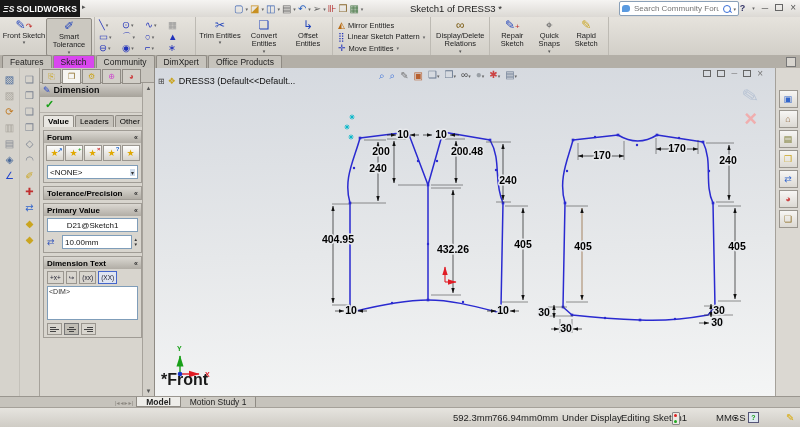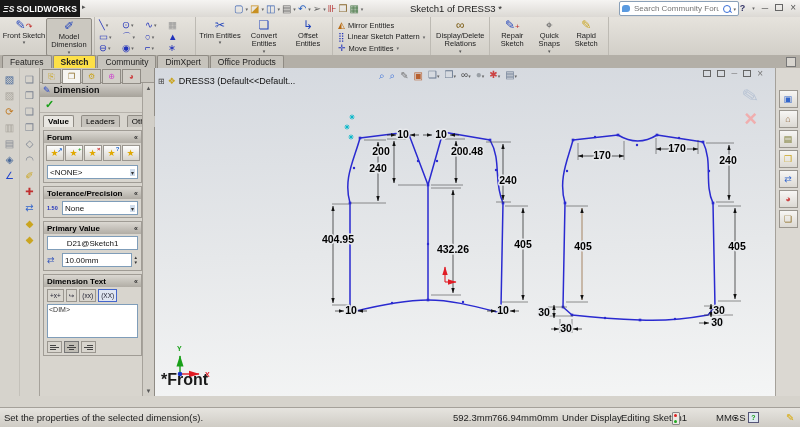--- a/index.html
+++ b/index.html
@@ -31,36 +31,36 @@
   .erow{display:flex;align-items:center}
   .ecell{width:23px;font-size:9.5px;color:#2233bb;display:flex;align-items:center;gap:1px;line-height:10px}
   .gray{color:#999}
   .mgroup{display:flex;flex-direction:column;justify-content:space-between;padding:2px 3px;height:33px;font-size:7.5px;color:#222}
   .mrow{display:flex;align-items:center;gap:3px;white-space:nowrap}
   .mi{color:#2233bb;font-size:9px}
   .mi.warn{color:#b86a10}
   
   .cmdtabs{position:absolute;left:0;top:55px;width:800px;height:13px;background:#b3afa7;display:flex;align-items:flex-end;padding-left:2px;gap:1px;box-sizing:border-box}
   .ctab{font-size:8.5px;padding:1px 7px;background:#c6c3bc;border:1px solid #8f8b84;border-bottom:none;border-radius:2px 2px 0 0;color:#222;line-height:10px}
-  .ctab.active{background:#fde047;font-weight:bold}
+  .ctab.active{background:#d946ef;font-weight:normal}
   .tpcollapse{position:absolute;right:4px;top:2px;width:8px;height:8px;border:1px solid #777;background:#d8d5cf}
   
   .lstrip{position:absolute;top:68px;width:20px;height:328px;background:#d6d3cc;display:flex;flex-direction:column;align-items:center;gap:5px;padding-top:6px;box-sizing:border-box;font-size:10px}
   .ls1{left:0;border-right:1px solid #c4c1ba}
   .ls2{left:20px;border-right:1px solid #a6a29b}
   .lico{line-height:11px}
   
   .pm{position:absolute;left:40px;top:68px;width:115px;height:328px;background:#d8d5ce;border-right:1px solid #8f8b84;box-sizing:border-box;font-size:9px}
   .pmtabs{height:15px;display:flex;gap:1px;padding:1px 2px 0;background:#c9c6bf;border-bottom:1px solid #9a968f;box-sizing:border-box}
   .pmtab{width:17px;height:13px;background:#d2cfc8;border:1px solid #908c85;display:flex;align-items:center;justify-content:center;font-size:8px}
   .pmtab.active{background:#f6f5f2}
   .pmhdr{height:14px;background:linear-gradient(#d2cfc9,#a7a39b);display:flex;align-items:center;gap:3px;padding:0 3px;font-weight:bold;color:#111;font-size:9px}
   .pmhdr .q{margin-left:auto;font-weight:normal;color:#333}
   .pmok{height:15px;display:flex;align-items:center;padding:0 5px;border-bottom:1px solid #b7b3ac;color:#18a018;font-weight:bold;font-size:11px}
-  .vtabs{display:flex;padding:2px 3px 0;gap:7px}
+  .vtabs{display:flex;padding:2px 3px 0;gap:1px}
   .vtab{font-size:8px;padding:1px 4px;background:#c6c3bc;border:1px solid #908c85;border-bottom:none;border-radius:2px 2px 0 0;line-height:9px}
   .vtab.active{background:#e9e7e2;font-weight:bold}
   .grp{margin:3px 3px 0;border:1px solid #a09c95;background:#d8d5ce;width:97px}
   .ghdr{height:12px;background:linear-gradient(#dbd8d2,#b1ada5);display:flex;align-items:center;padding:0 3px;font-weight:bold;font-size:8px}
   .ghdr .chev{margin-left:auto;font-size:7px;color:#333}
   .stars{display:flex;gap:1px;justify-content:center;padding:2px 1px}
   .star{width:16px;height:14px;border:1px solid #9a968f;background:linear-gradient(#fdfdfc,#d8d5ce);display:flex;align-items:center;justify-content:center;font-size:9px;color:#e0a800;position:relative}
   .star i{position:absolute;right:0;top:0;font-style:normal;font-size:6px;font-weight:bold}
   .sel{margin:2px 3px 3px;height:12px;background:#fff;border:1px solid #7f9db9;display:flex;align-items:center;font-size:8px;padding:0 2px;color:#111}
   .sel .da{margin-left:auto;font-size:6px;color:#333;background:#cfdceb;padding:0 1px}
@@ -157,21 +157,21 @@
 
   <div class="ribbon">
     <div class="rgroup">
       <div class="bigbtn">
         <span class="bicon">✎<span style="color:#c03030;font-size:8px">↷</span></span>
         <span>Front Sketch</span>
         <span class="bdrop">▾</span>
       </div>
       <div class="bigbtn pressed">
         <span class="bicon">✐</span>
-        <span>Model Dimension</span>
+        <span>Smart Tolerance</span>
         <span class="bdrop">▾</span>
       </div>
     </div>
     <div class="rgroup">
       <div class="egrid">
         <div class="erow">
           <span class="ecell">╲<span class="dv">▾</span></span>
           <span class="ecell">⊙<span class="dv">▾</span></span>
           <span class="ecell">∿<span class="dv">▾</span></span>
           <span class="ecell gray">▦</span>
@@ -318,27 +318,20 @@
         <span>&lt;NONE&gt;</span>
         <span class="da">▾</span>
       </div>
     </div>
 
     <div class="grp">
       <div class="ghdr">
           <span>Tolerance/Precision</span>
           <span class="chev">«</span>
         </div>
-      <div class="trow">
-        <span class="ti">1.50</span>
-        <div class="sel">
-          <span>None</span>
-          <span class="da">▾</span>
-        </div>
-      </div>
     </div>
 
     <div class="grp">
       <div class="ghdr">
           <span>Primary Value</span>
           <span class="chev">«</span>
         </div>
       <div class="fld">D21@Sketch1</div>
       <div class="sprow">
         <span class="ti2">⇄</span>
@@ -571,23 +564,32 @@
     <div style="height:20px"></div>
     <span class="tpi" style="color:#3366cc">▣</span>
     <span class="tpi" style="color:#8a5a2a">⌂</span>
     <span class="tpi" style="color:#7a7a30">▤</span>
     <span class="tpi" style="color:#caa520">❒</span>
     <span class="tpi" style="color:#3366cc">⇄</span>
     <span class="tpi" style="color:#cc4444">◕</span>
     <span class="tpi" style="color:#8a6a20">❏</span>
   </div>
 
+  <div class="mtabs">
+    <div class="mnav">
+      <span>|◂</span>
+      <span>◂</span>
+      <span>▸</span>
+      <span>▸|</span>
+    </div>
+    <span class="mtab active">Model</span>
+    <span class="mtab">Motion Study 1</span>
+  </div>
 
   <div class="sbar">
-    <span style="left:4px">Set the properties of the selected dimension(s).</span>
     <span style="left:453px">592.3mm</span>
     <span style="left:492px">766.94mm</span>
     <span style="left:537px">0mm</span>
     <span style="left:562px">Under Display</span>
     <span style="left:621px">Editing Sketch1</span>
     <span class="tl"></span>
     <span style="left:716px">MMGS</span>
     <span style="left:734px;font-size:6px;top:6px">▾</span>
     <span class="sico1">?</span>
     <span class="sico2">✎</span>

